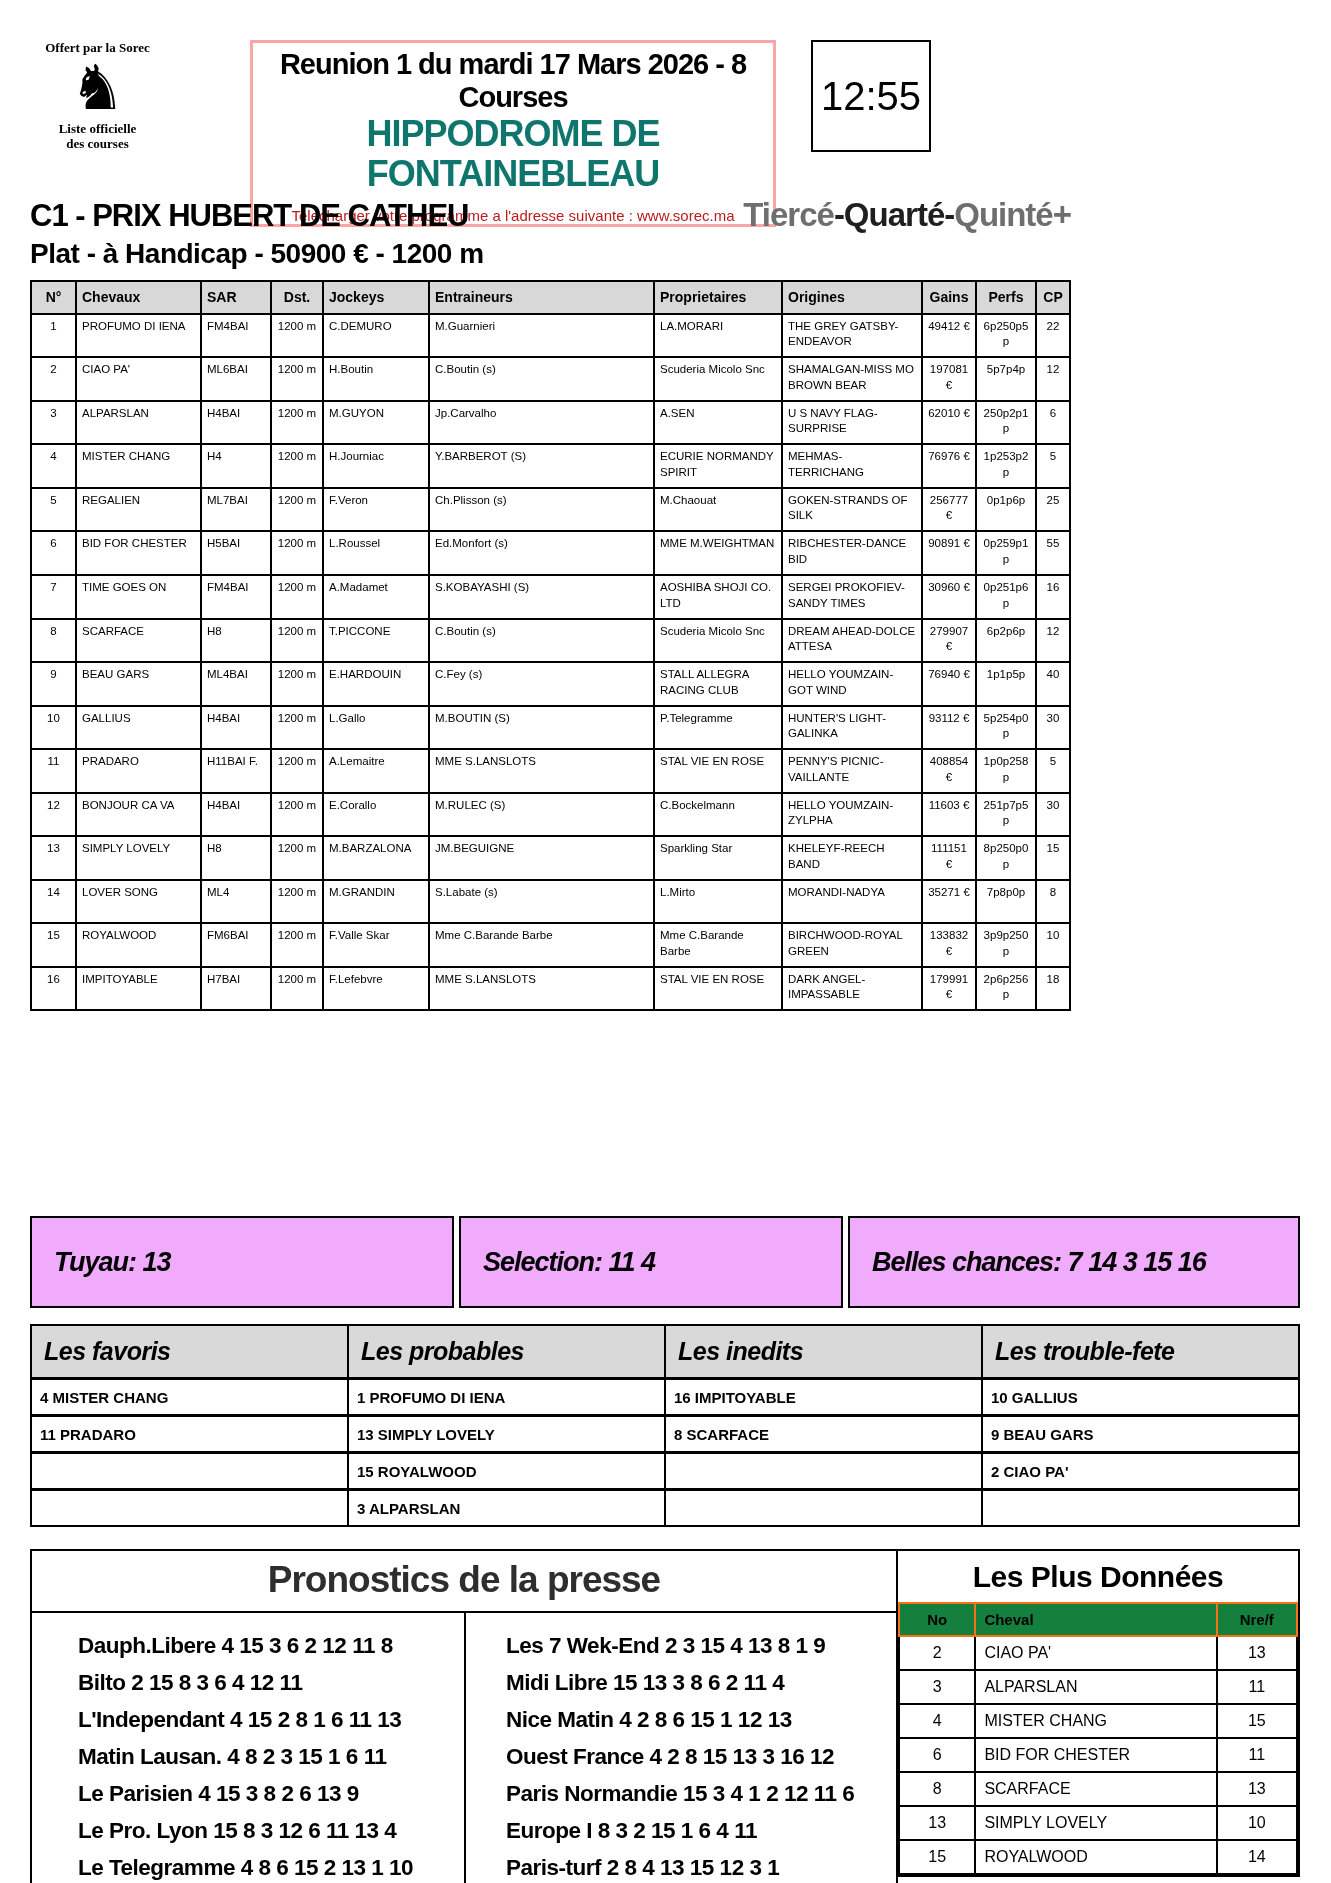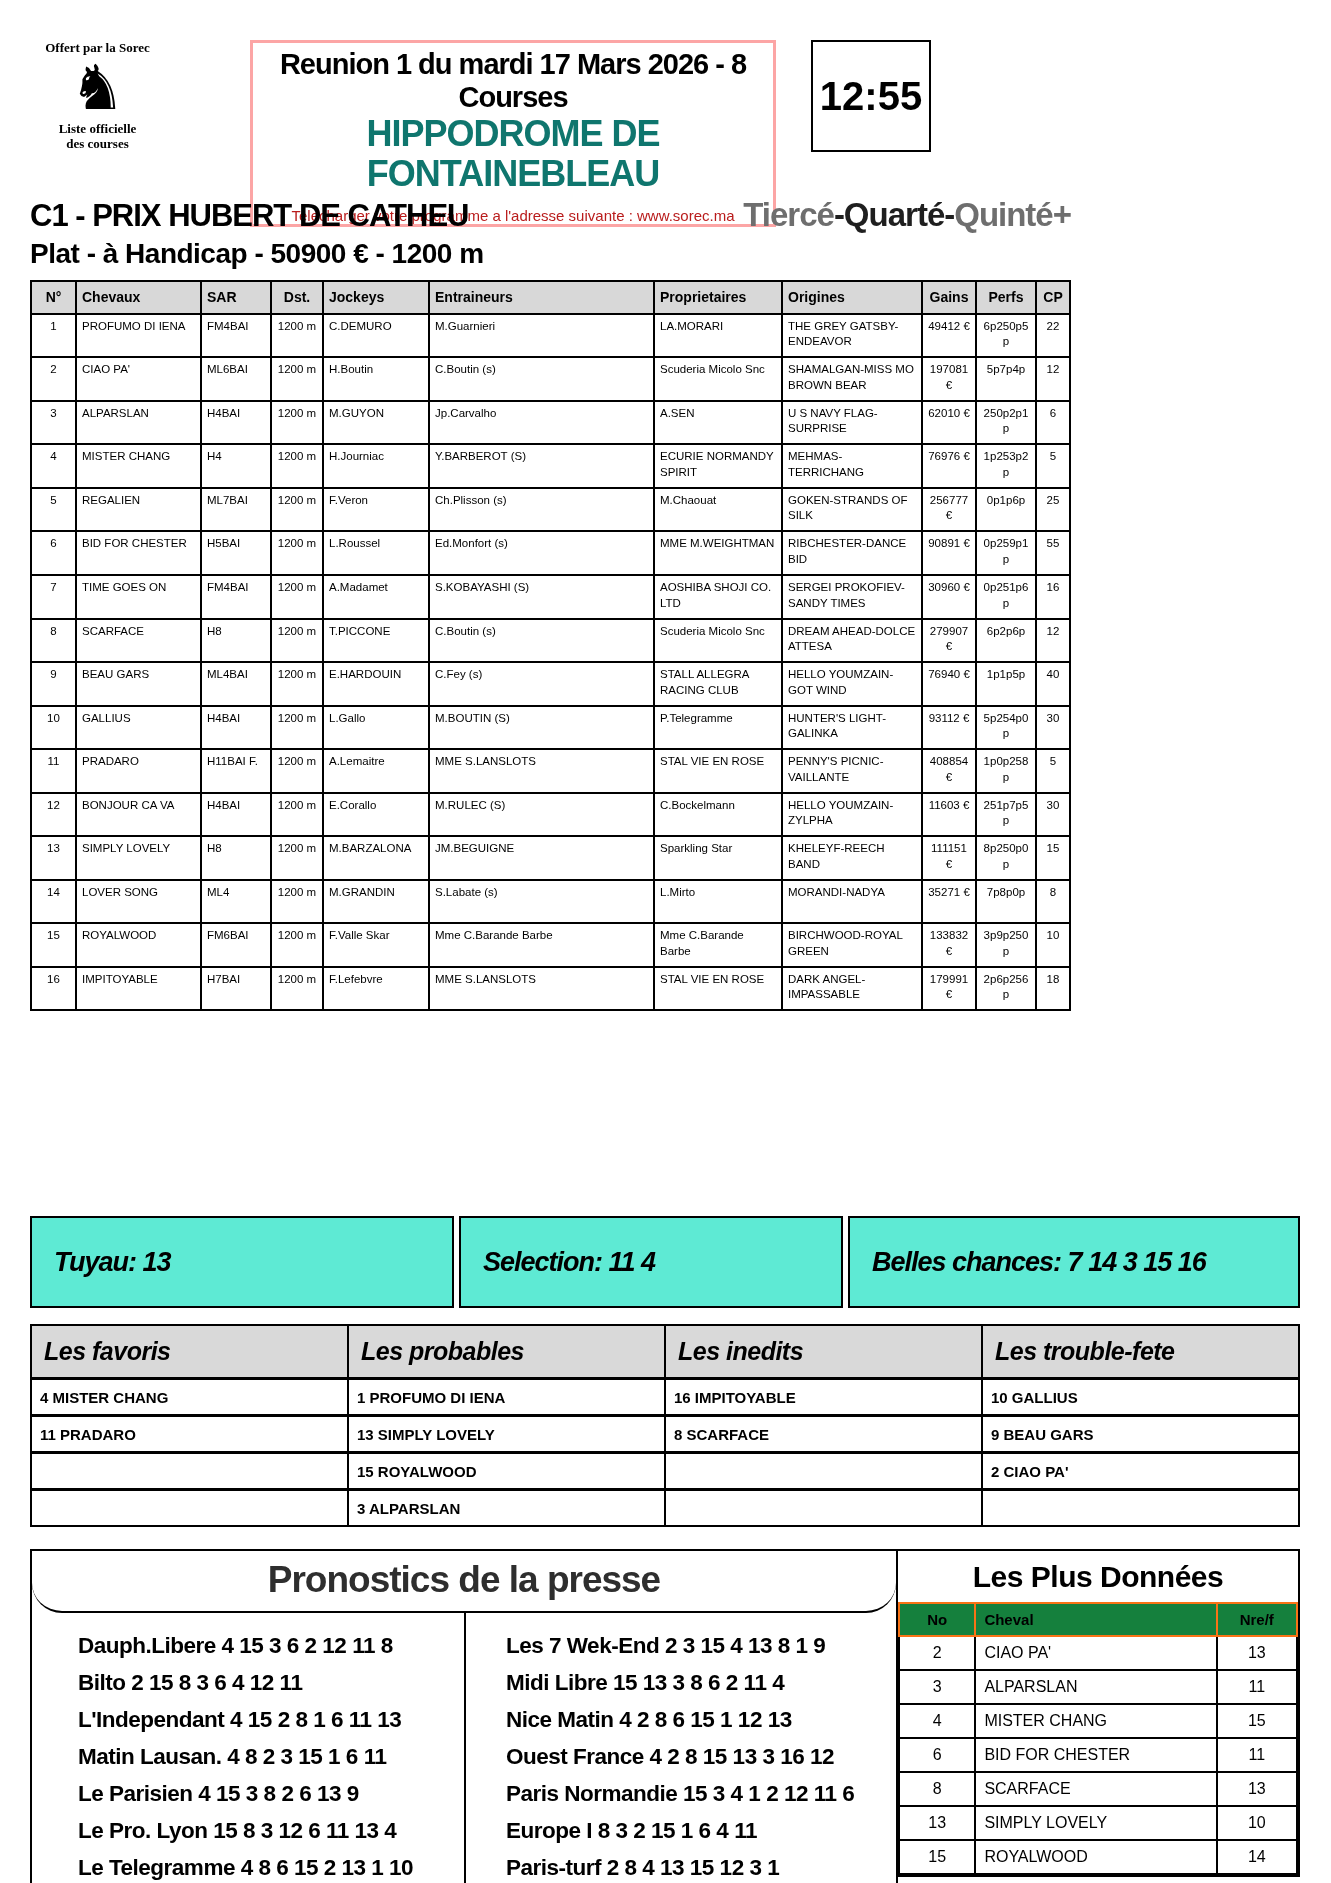--- a/index.html
+++ b/index.html
@@ -7,51 +7,51 @@
   .page { padding:40px 0 0 30px; width:1301px; box-sizing:border-box; }
 
   
   .header { display:flex; align-items:flex-start; height:128px; margin-bottom:28px; }
   .logo { width:135px; text-align:center; font-family:"Liberation Serif", serif; font-weight:bold; font-size:13px; line-height:15px; }
   .logo-horse { font-family:"DejaVu Sans", sans-serif; font-size:62px; line-height:66px; display:block; }
   .banner { width:526px; margin-left:85px; border:3px solid #fca5a5; text-align:center; padding:5px 4px 0; box-sizing:border-box; }
   .banner-line1 { font-size:29px; font-weight:bold; letter-spacing:-1px; }
   .banner-line2 { font-size:36px; font-weight:bold; color:#0f766e; letter-spacing:-1px; line-height:40px; }
   .banner-line3 { font-size:15px; color:#b91c1c; margin-top:13px; }
-  .time-box { width:120px; height:112px; margin-left:35px; border:2px solid #000; display:flex; align-items:center; justify-content:center; font-size:40px; font-weight:bold; box-sizing:border-box; }
+  .time-box { width:120px; height:112px; margin-left:35px; border:2px solid #000; display:flex; align-items:center; justify-content:center; font-size:40px; font-weight:normal; box-sizing:border-box; }
 
   
   .race-row { width:1041px; display:flex; justify-content:space-between; align-items:baseline; margin-bottom:4px; }
   .race-title { font-size:31px; font-weight:bold; letter-spacing:-1px; }
   .bet-type { font-size:33px; font-weight:bold; letter-spacing:-1px; }
   .bet-gray { color:#6e6e6e; }
   .bet-dark { color:#1f1f1f; }
   .conditions { font-size:28px; font-weight:bold; letter-spacing:-0.5px; margin-bottom:10px; }
 
   
   table.runners { border-collapse:collapse; table-layout:fixed; width:1041px; }
   .runners th, .runners td { border:2px solid #000; padding:4px 5px; vertical-align:top; font-size:11.5px; line-height:1.35; overflow:hidden; word-wrap:break-word; }
   .runners th { background:#d8d8d8; font-size:14px; font-weight:bold; text-align:left; padding:6px 5px; }
   .runners th.c, .runners td.c { text-align:center; }
   .runners td.pad2 { padding-bottom:22px; }
 
   
   .tips { width:1270px; display:flex; gap:5px; margin-top:205px; }
-  .tip { border:2px solid #000; background:#5eead4; height:92px; display:flex; align-items:center; padding-left:22px; box-sizing:border-box; font-style:italic; font-weight:bold; font-size:27px; letter-spacing:-1px; }
+  .tip { border:2px solid #000; background:#f0abfc; height:92px; display:flex; align-items:center; padding-left:22px; box-sizing:border-box; font-style:italic; font-weight:bold; font-size:27px; letter-spacing:-1px; }
   .tip1 { width:424px; } .tip2 { width:384px; } .tip3 { width:452px; }
 
   
   table.picks { border-collapse:collapse; table-layout:fixed; width:1270px; margin-top:16px; }
   .picks th { background:#d9d9d9; border:2px solid #000; font-style:italic; font-weight:bold; font-size:25px; text-align:left; padding:11px 12px; letter-spacing:-0.5px; }
   .picks td { border:2px solid #000; border-top-width:3px; font-weight:bold; font-size:15px; padding:8px 8px; height:18px; }
 
   
   .bottom { width:1270px; display:flex; align-items:flex-start; margin-top:22px; }
   .press { width:868px; border:2px solid #000; box-sizing:border-box; }
-  .press-title { text-align:center; font-size:37px; font-weight:bold; color:#2e2e2e; padding:8px 0 10px; border-bottom:2px solid #000; letter-spacing:-1px;border-radius:30px; }
+  .press-title { text-align:center; font-size:37px; font-weight:bold; color:#2e2e2e; padding:8px 0 10px; border-bottom:2px solid #000; letter-spacing:-1px; }
   .press-cols { display:flex; }
   .press-col { width:50%; box-sizing:border-box; padding:14px 0 20px 46px; font-weight:bold; font-size:22.5px; letter-spacing:-0.5px; line-height:37px; }
   .press-col-right { border-left:2px solid #000; padding-left:40px; }
 
   .most { width:402px; border:2px solid #000; border-left:none; box-sizing:border-box; }
   .most-title { text-align:center; font-size:30px; font-weight:bold; padding:9px 0 8px; letter-spacing:-0.5px; }
   table.most-table { border-collapse:collapse; width:100%; table-layout:fixed; }
   .most-table th { background:#15803d; border:2px solid #f97316; font-size:15px; font-weight:bold; padding:7px 8px; text-align:left; }
   .most-table th.c, .most-table td.c { text-align:center; }
   .most-table td { border:2px solid #000; font-size:16px; padding:7px 8px; }

